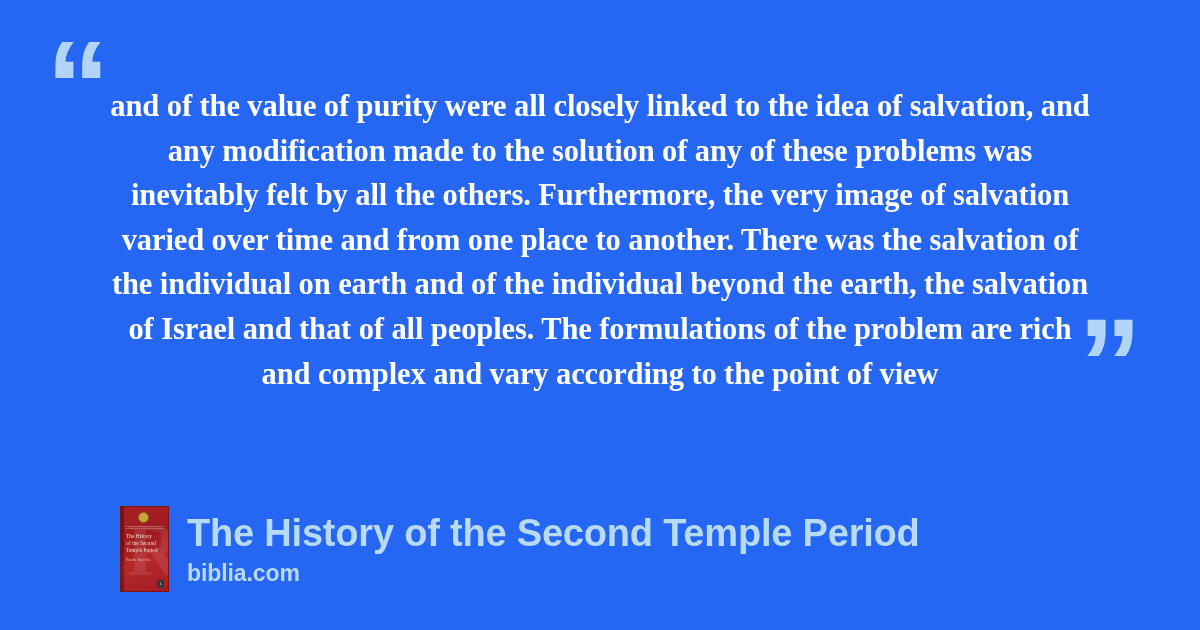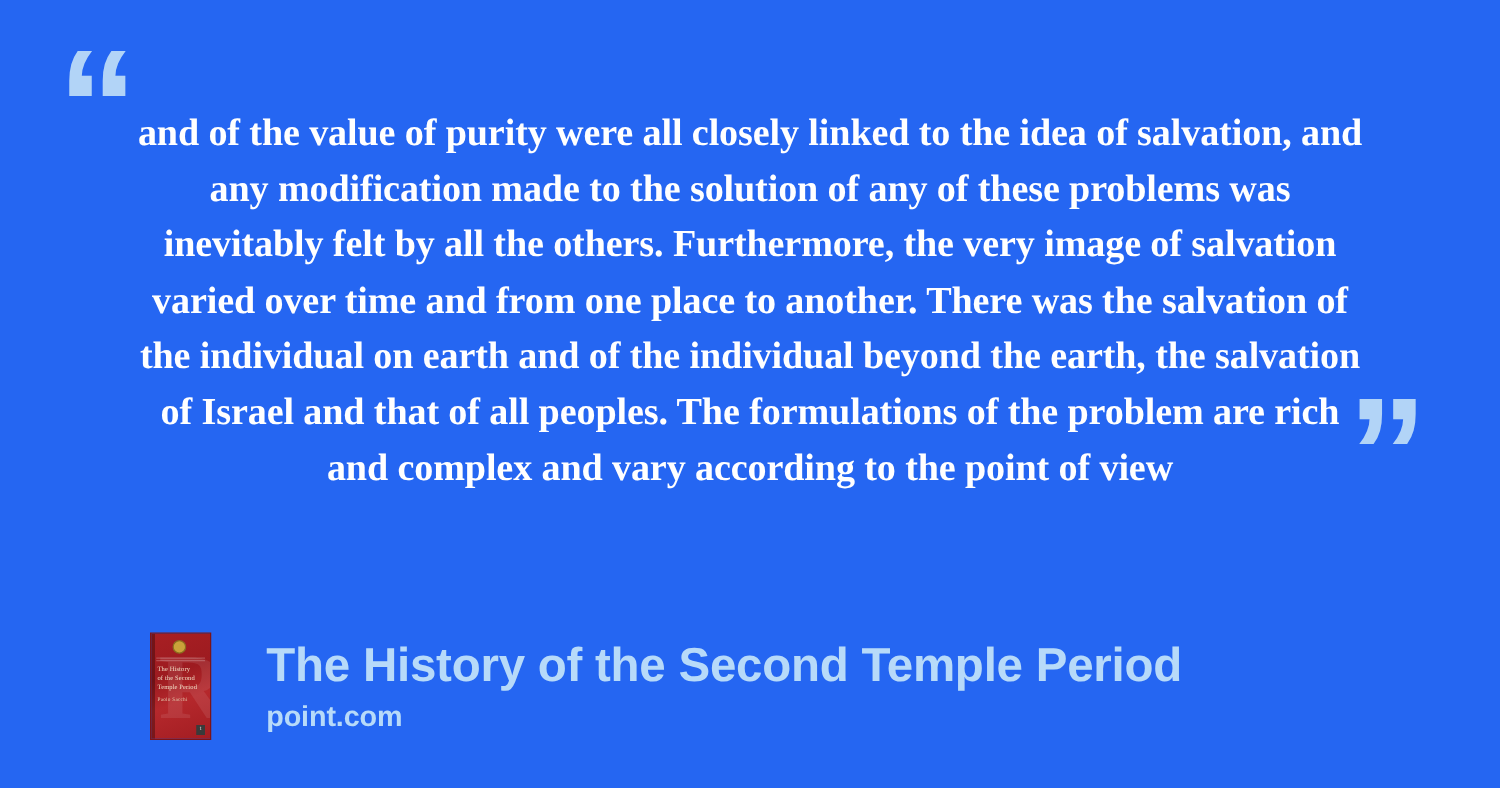--- a/index.html
+++ b/index.html
@@ -152,21 +152,20 @@
     line-height: 8px;
     text-align: center;
     font-family: "Liberation Serif", serif;
   }
 
   .footer-text {
     display: flex;
     flex-direction: column;
     justify-content: flex-start;
     padding-top: 4px;
-    margin-left: 26px;
   }
 
   .book-title {
     color: #b7daf9;
     font-family: "Liberation Sans", sans-serif;
     font-weight: 700;
     font-size: 38px;
     line-height: 46px;
     letter-spacing: -0.2px;
     white-space: nowrap;
@@ -209,18 +208,18 @@
         <div>The History</div>
         <div>of the Second</div>
         <div>Temple Period</div>
       </div>
       <div class="cover-author">Paolo Sacchi</div>
       <div class="pub-mark">t</div>
     </div>
 
     <div class="footer-text">
       <div class="book-title">The History of the Second Temple Period</div>
-      <div class="site-name">point.com</div>
+      <div class="site-name">biblia.com</div>
     </div>
 
   </div>
 
 </div>
 
 </body></html>

